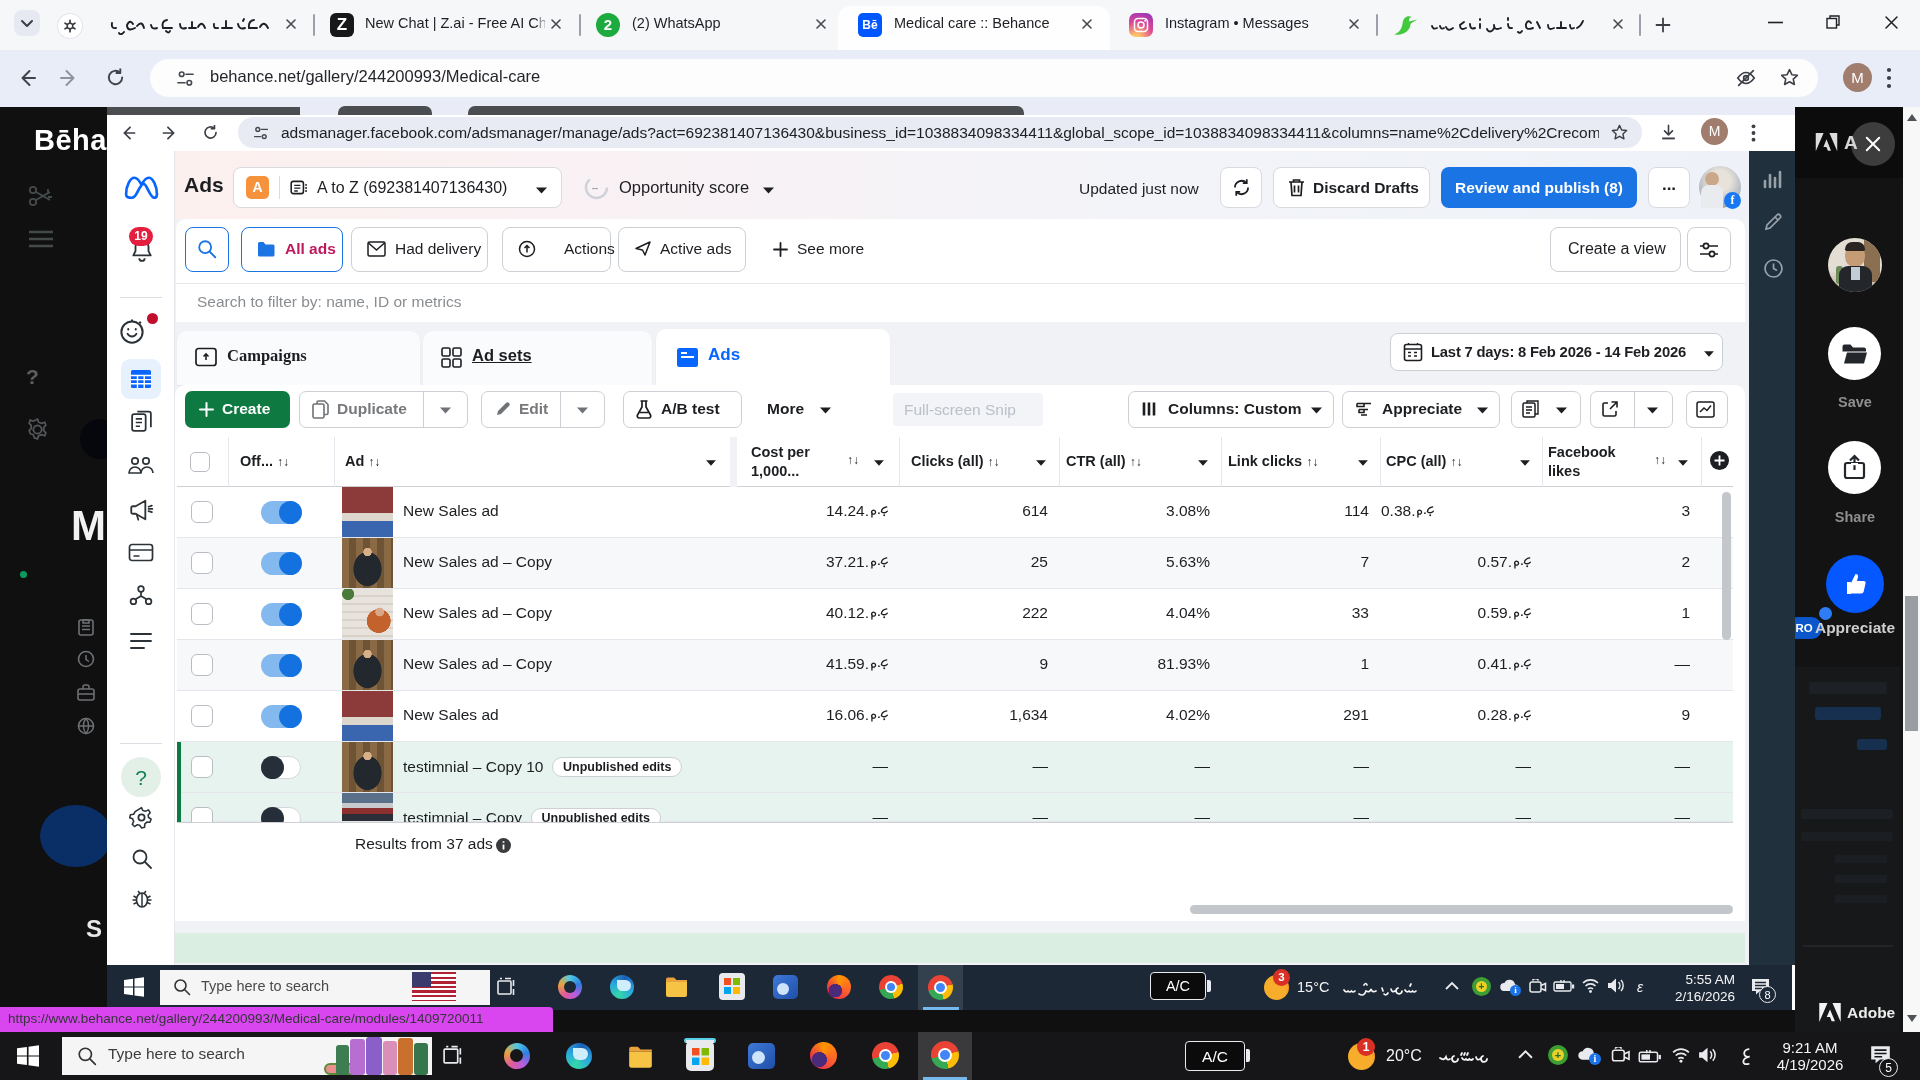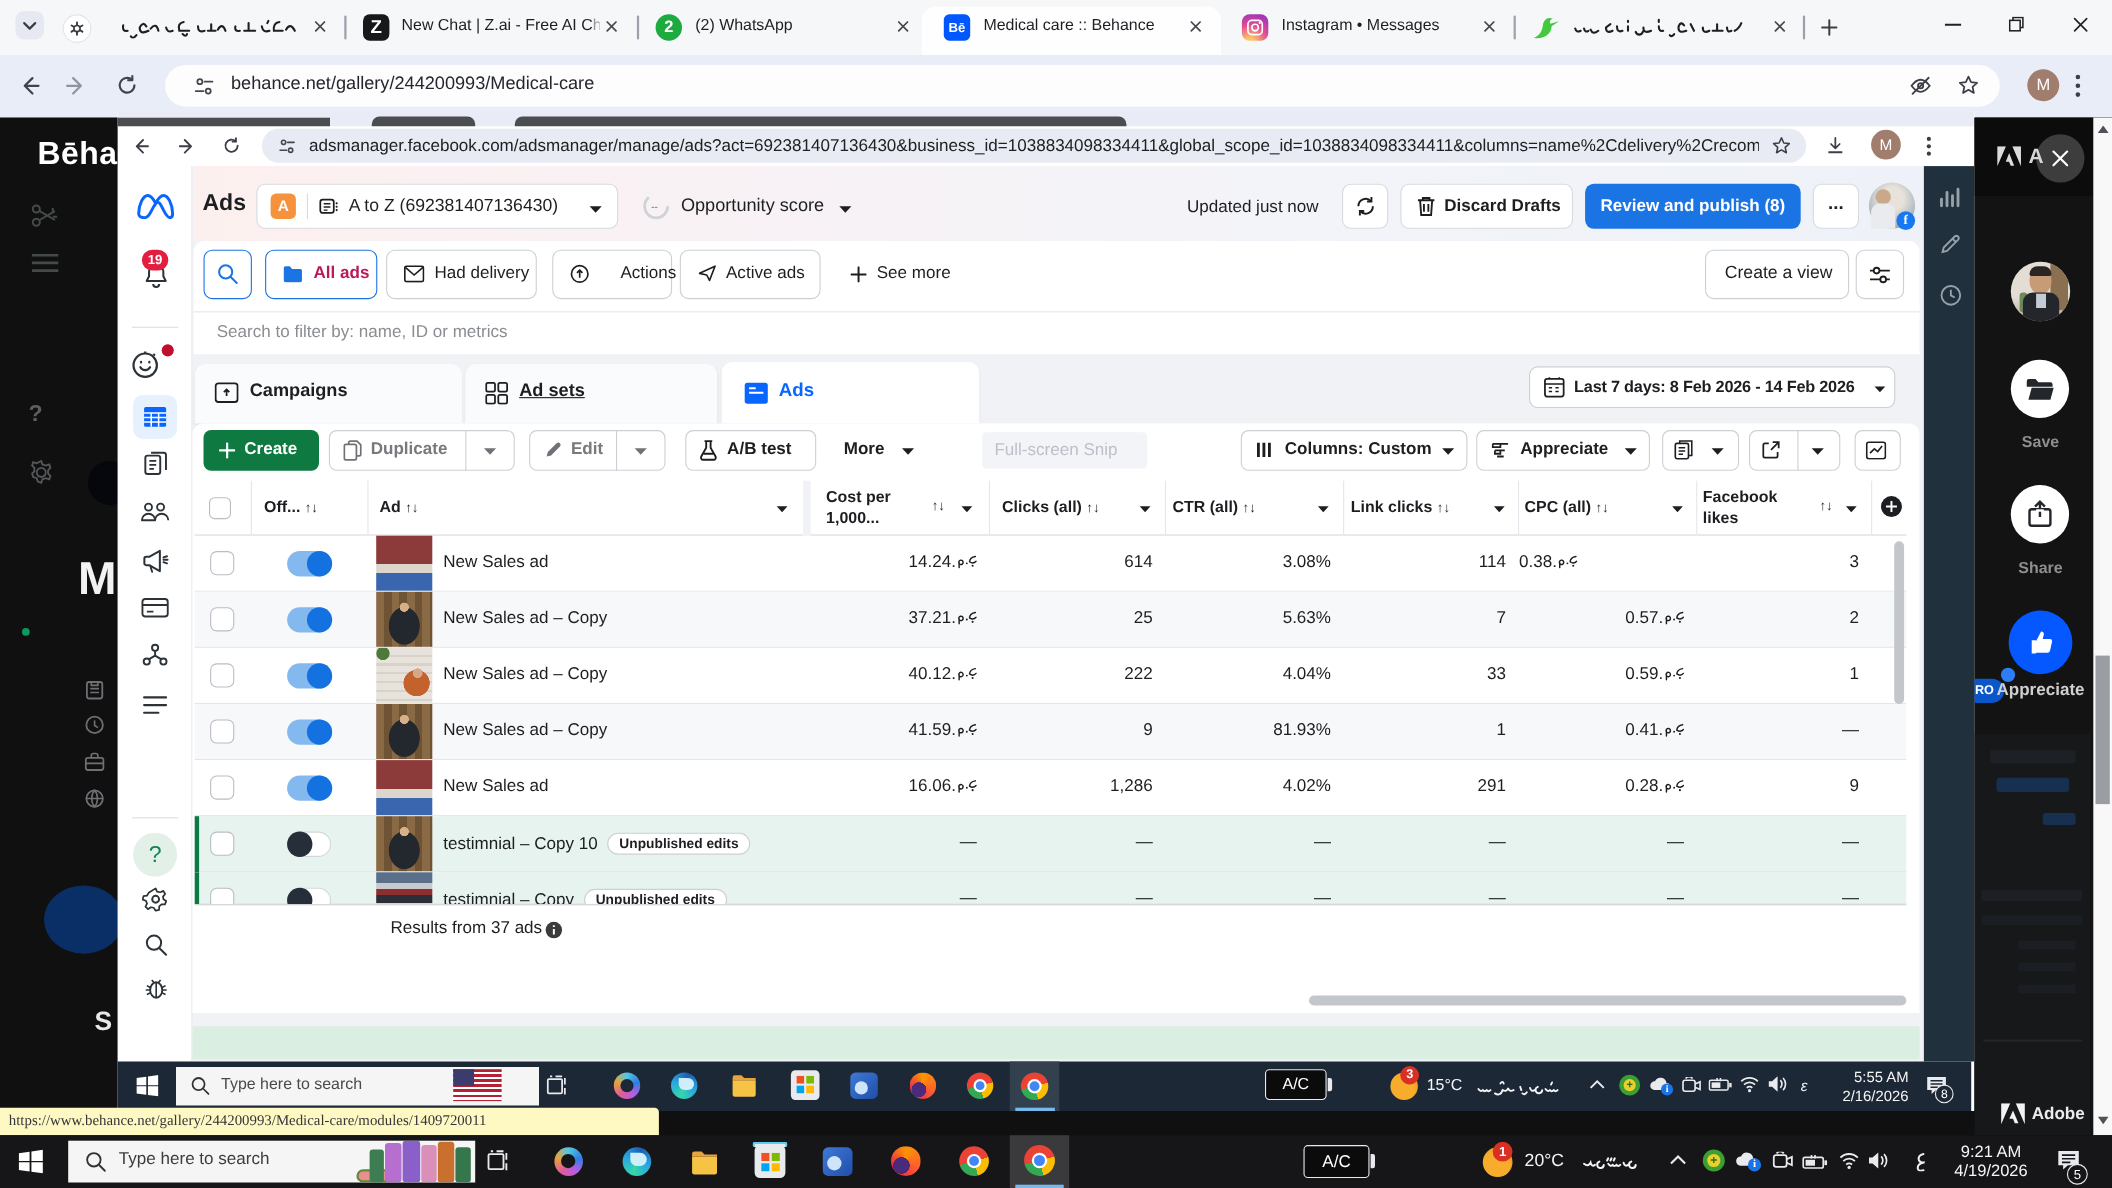--- a/index.html
+++ b/index.html
@@ -432,21 +432,21 @@
         <circle cx="14" cy="15" r="2.6" fill="#fff" stroke="#1c1e21" stroke-width="1.7"></circle>
       </svg>
     <div class="abs" style="left:69px;top:182px;width:1569px;height:1px;background:#e4e6eb;"></div>
     <div class="abs" style="left:90px;top:192px;font-size:15.5px;color:#8a8d91;">Search to filter by: name, ID or metrics</div>
 
     <div class="abs" style="left:70px;top:230px;width:243px;height:54px;background:#fafbfc;border-radius:10px 10px 0 0;box-shadow:0 1px 2px rgba(0,0,0,.06);"></div>
     <svg class="abs" style="left:88px;top:246px" width="22" height="20" viewBox="0 0 22 20">
         <rect x="1" y="1.5" width="20" height="17" rx="2.5" fill="none" stroke="#1c1e21" stroke-width="1.7"></rect>
         <path d="M11 13 V7 M8.5 9.5 L11 7 L13.5 9.5" fill="none" stroke="#1c1e21" stroke-width="1.6"></path>
       </svg>
-    <div class="abs" style="left:120px;top:245px;font-size:16.5px;font-weight:bold;color:#1c1e21;">Campaigns</div>
+    <div class="abs" style="left:120px;top:245px;font-size:16.5px;font-weight:bold;color:#1c1e21;font-family:Liberation Serif, serif;">Campaigns</div>
     <div class="abs" style="left:316px;top:230px;width:229px;height:54px;background:#fafbfc;border-radius:10px 10px 0 0;box-shadow:0 1px 2px rgba(0,0,0,.06);"></div>
     <svg class="abs" style="left:334px;top:246px" width="21" height="21" viewBox="0 0 21 21">
         <rect x="1" y="1" width="8" height="8" rx="1.5" fill="none" stroke="#1c1e21" stroke-width="1.6"></rect>
         <rect x="12" y="1" width="8" height="8" rx="1.5" fill="none" stroke="#1c1e21" stroke-width="1.6"></rect>
         <rect x="1" y="12" width="8" height="8" rx="1.5" fill="none" stroke="#1c1e21" stroke-width="1.6"></rect>
         <rect x="12" y="12" width="8" height="8" rx="1.5" fill="none" stroke="#1c1e21" stroke-width="1.6"></rect>
       </svg>
     <div class="abs" style="left:365px;top:245px;font-size:16.5px;font-weight:bold;color:#1c1e21;text-decoration:underline;">Ad sets</div>
     <div class="abs" style="left:549px;top:228px;width:234px;height:56px;background:#fff;border-radius:10px 10px 0 0;box-shadow:0 1px 2px rgba(0,0,0,.06);"></div>
     <svg class="abs" style="left:569px;top:245px" width="23" height="23" viewBox="0 0 23 23">
@@ -658,21 +658,21 @@
         <div class="abs" style="left:1436px;top:554px;width:147px;text-align:right;font-size:15.5px;color:#1c1e21;">—</div>
         <div class="abs" style="left:70px;top:590px;width:1556px;height:51px;background:#fff;border-bottom:1px solid #e4e6eb;"></div>
         <div class="abs" style="left:84px;top:604px;width:22px;height:22px;border:1px solid #b9bdc3;border-radius:6px;background:#fff;"></div>
         <div class="abs" style="left:154px;top:604px;width:40px;height:23px;border-radius:12px;background:#84b9ef;"></div>
         <div class="abs" style="left:172px;top:604px;width:23px;height:23px;border-radius:50%;background:#1372e0;"></div>
         <div class="abs" style="left:235px;top:590px;width:51px;height:50px;background:linear-gradient(180deg,#8c3a3a 0 52%,#ddd6cc 52% 68%,#3a66b0 68% 100%);"></div>
         <div class="abs" style="left:296px;top:605px;font-size:15.5px;color:#1c1e21;white-space:nowrap;">New Sales ad</div>
         <div class="abs" style="left:630px;top:605px;width:151px;text-align:right;font-size:15.5px;color:#1c1e21;">16.06.<svg style="vertical-align:-2px" width="19" height="14" viewBox="0 0 22 16">
             <use href="#ar-jm"></use>
           </svg></div>
-        <div class="abs" style="left:793px;top:605px;width:148px;text-align:right;font-size:15.5px;color:#1c1e21;">1,286</div>
+        <div class="abs" style="left:793px;top:605px;width:148px;text-align:right;font-size:15.5px;color:#1c1e21;">1,634</div>
         <div class="abs" style="left:953px;top:605px;width:150px;text-align:right;font-size:15.5px;color:#1c1e21;">4.02%</div>
         <div class="abs" style="left:1115px;top:605px;width:147px;text-align:right;font-size:15.5px;color:#1c1e21;">291</div>
         <div class="abs" style="left:1274px;top:605px;width:150px;text-align:right;font-size:15.5px;color:#1c1e21;">0.28.<svg style="vertical-align:-2px" width="19" height="14" viewBox="0 0 22 16">
             <use href="#ar-jm"></use>
           </svg></div>
         <div class="abs" style="left:1436px;top:605px;width:147px;text-align:right;font-size:15.5px;color:#1c1e21;">9</div>
         <div class="abs" style="left:70px;top:641px;width:1556px;height:51px;background:#e7f3ee;border-bottom:1px solid #e4e6eb;"></div>
         <div class="abs" style="left:70px;top:641px;width:4px;height:51px;background:#0c7a43;"></div>
         <div class="abs" style="left:84px;top:655px;width:22px;height:22px;border:1px solid #b9bdc3;border-radius:6px;background:#fff;"></div>
         <div class="abs" style="left:154px;top:655px;width:40px;height:23px;border-radius:12px;background:#fff;border:1px solid #d4d7db;"></div>
@@ -879,21 +879,21 @@
   <div class="abs" id="rsb" style="left:1903px;top:107px;width:17px;height:925px;background:#f8f8f8;">
     <svg class="abs" style="left:4px;top:7px" width="10" height="7" viewBox="0 0 10 7">
         <path d="M0 7 L5 0 L10 7z" fill="#4f5357"></path>
       </svg>
     <div class="abs" style="left:2px;top:489px;width:13px;height:135px;background:#9a9da1;"></div>
     <svg class="abs" style="left:4px;top:908px" width="10" height="7" viewBox="0 0 10 7">
         <path d="M0 0 L5 7 L10 0z" fill="#4f5357"></path>
       </svg>
   </div>
 
-  <div class="abs" id="statuspill" style="left:0;top:1007px;width:599px;height:25px;background:#fef9c3;border-radius:0 4px 0 0;font-family:Liberation Serif, serif;">
+  <div class="abs" id="statuspill" style="left:0;top:1007px;width:553px;height:25px;background:#d946ef;border-radius:0 4px 0 0;">
     <div class="abs" style="left:8px;top:4px;font-size:13.5px;color:#35363a;">https://www.behance.net/gallery/244200993/Medical-care/modules/1409720011</div>
   </div>
 
   <div class="abs" id="taskbar" style="left:0;top:1032px;width:1920px;height:48px;background:#161618;">
     <svg class="abs" style="left:17px;top:13px" width="22" height="22" viewBox="0 0 20 20">
         <path d="M0 3 L9 1.8 V9.5 H0z M10.5 1.6 L20 0.3 V9.5 H10.5z M0 10.5 H9 V18.2 L0 17z M10.5 10.5 H20 V19.7 L10.5 18.4z" fill="#fff"></path>
       </svg>
     <div class="abs" style="left:62px;top:5px;width:370px;height:38px;background:#f5f5f5;"></div>
     <svg class="abs" style="left:77px;top:14px" width="20" height="20" viewBox="0 0 18 18">
         <circle cx="7.5" cy="7.5" r="5.5" fill="none" stroke="#333" stroke-width="1.5"></circle>

